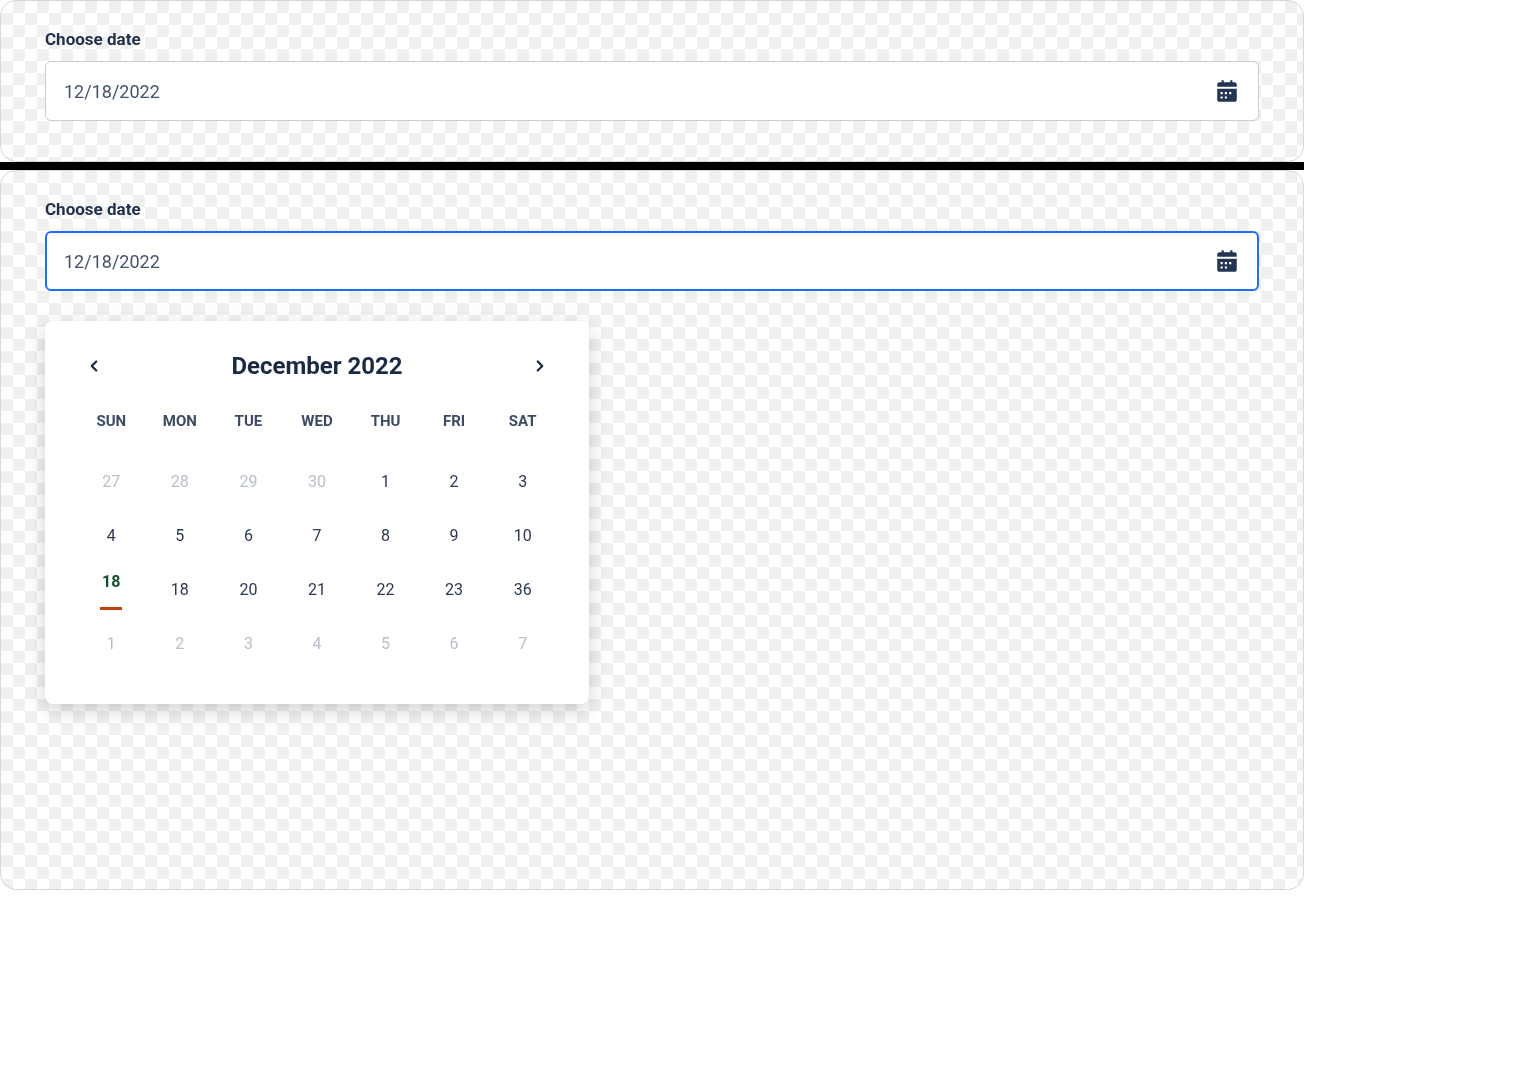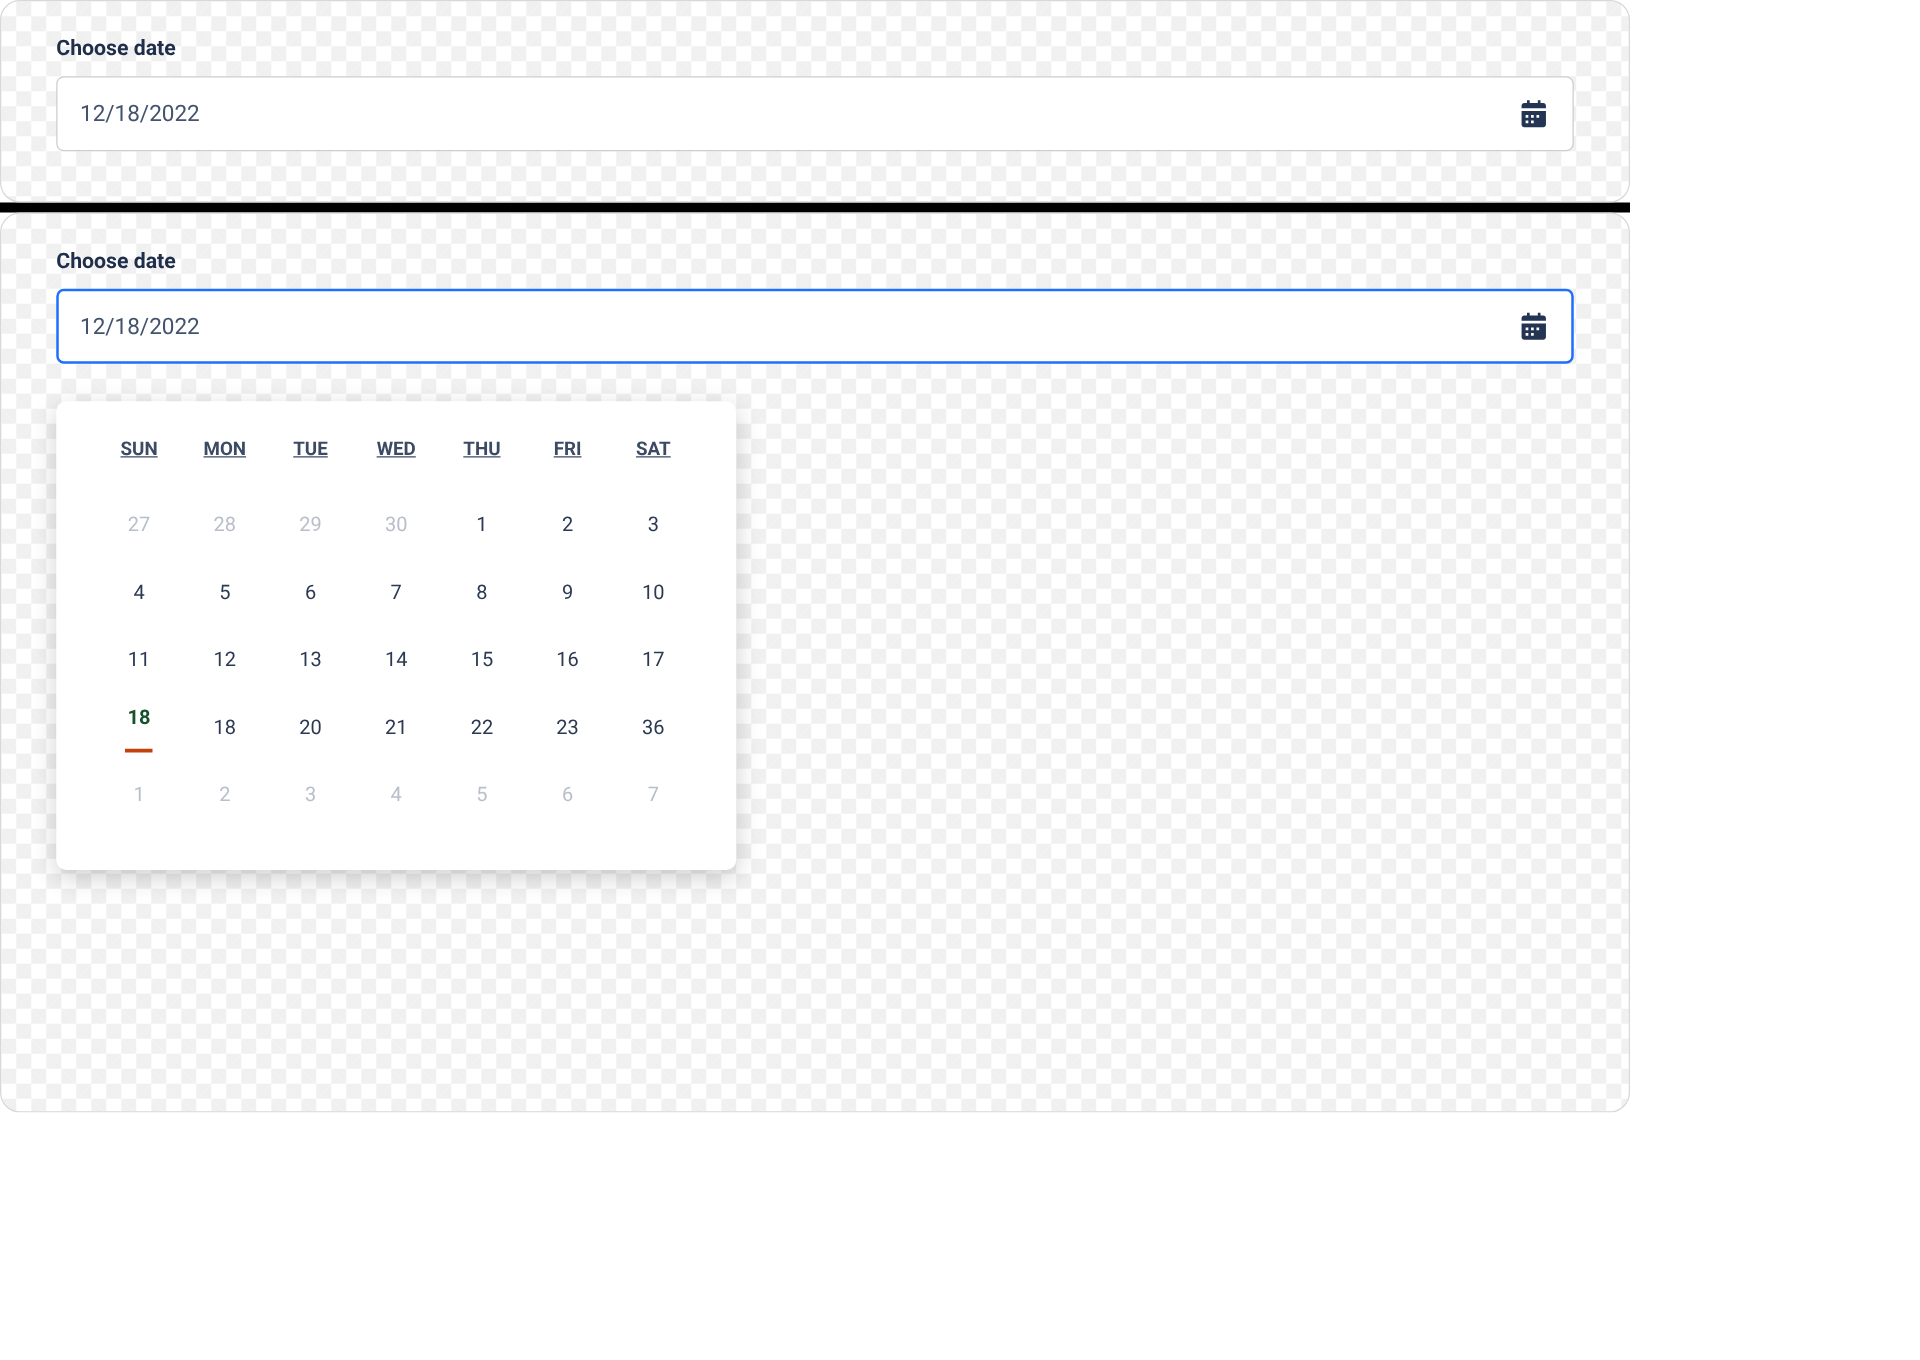--- a/index.html
+++ b/index.html
@@ -96,21 +96,20 @@
   table.cal {
     width: 100%;
     border-collapse: collapse;
     table-layout: fixed;
   }
   table.cal th {
     font-size: 15px;
     font-weight: 700;
     color: #3c4a64;
     padding-bottom: 24px;
-    text-decoration: underline;
   }
   table.cal td {
     text-align: center;
     font-size: 16px;
     color: #2b3953;
     height: 54px;
     vertical-align: middle;
     cursor: pointer;
   }
   table.cal td.other { color: #b8bfca; }
@@ -146,20 +145,33 @@
   <div class="input-wrap focused">
     <input type="text" value="12/18/2022" style="">
     <span class="cal-btn">
       <svg width="26" height="26" viewBox="0 0 24 24" fill="currentColor">
         <path d="M7 2v2H5c-1.1 0-2 .9-2 2v2h18V6c0-1.1-.9-2-2-2h-2V2h-2v2H9V2H7zm-4 8v10c0 1.1.9 2 2 2h14c1.1 0 2-.9 2-2V10H3zm3 3h2v2H6v-2zm4 0h2v2h-2v-2zm4 0h2v2h-2v-2zM6 17h2v2H6v-2zm4 0h2v2h-2v-2z"></path>
       </svg>
     </span>
   </div>
 
   <div class="popup">
+    <div class="popup-header">
+      <span class="nav-arrow">
+        <svg width="18" height="18" viewBox="0 0 24 24" fill="none" stroke="currentColor" stroke-width="3" stroke-linecap="round" stroke-linejoin="round">
+            <polyline points="15 18 9 12 15 6"></polyline>
+          </svg>
+      </span>
+      <div class="popup-title">December 2022</div>
+      <span class="nav-arrow">
+        <svg width="18" height="18" viewBox="0 0 24 24" fill="none" stroke="currentColor" stroke-width="3" stroke-linecap="round" stroke-linejoin="round">
+            <polyline points="9 18 15 12 9 6"></polyline>
+          </svg>
+      </span>
+    </div>
     <table class="cal">
       <thead>
         <tr id="weekday-row">
             <th>SUN</th>
             <th>MON</th>
             <th>TUE</th>
             <th>WED</th>
             <th>THU</th>
             <th>FRI</th>
             <th>SAT</th>
@@ -178,29 +190,20 @@
           <tr>
             <td><span class="daynum">4</span></td>
             <td><span class="daynum">5</span></td>
             <td><span class="daynum">6</span></td>
             <td><span class="daynum">7</span></td>
             <td><span class="daynum">8</span></td>
             <td><span class="daynum">9</span></td>
             <td><span class="daynum">10</span></td>
           </tr>
           <tr>
-            <td><span class="daynum">11</span></td>
-            <td><span class="daynum">12</span></td>
-            <td><span class="daynum">13</span></td>
-            <td><span class="daynum">14</span></td>
-            <td><span class="daynum">15</span></td>
-            <td><span class="daynum">16</span></td>
-            <td><span class="daynum">17</span></td>
-          </tr>
-          <tr>
             <td class="selected"><span class="daynum">18</span></td>
             <td><span class="daynum">18</span></td>
             <td><span class="daynum">20</span></td>
             <td><span class="daynum">21</span></td>
             <td><span class="daynum">22</span></td>
             <td><span class="daynum">23</span></td>
             <td><span class="daynum">36</span></td>
           </tr>
           <tr>
             <td class="other"><span class="daynum">1</span></td>

